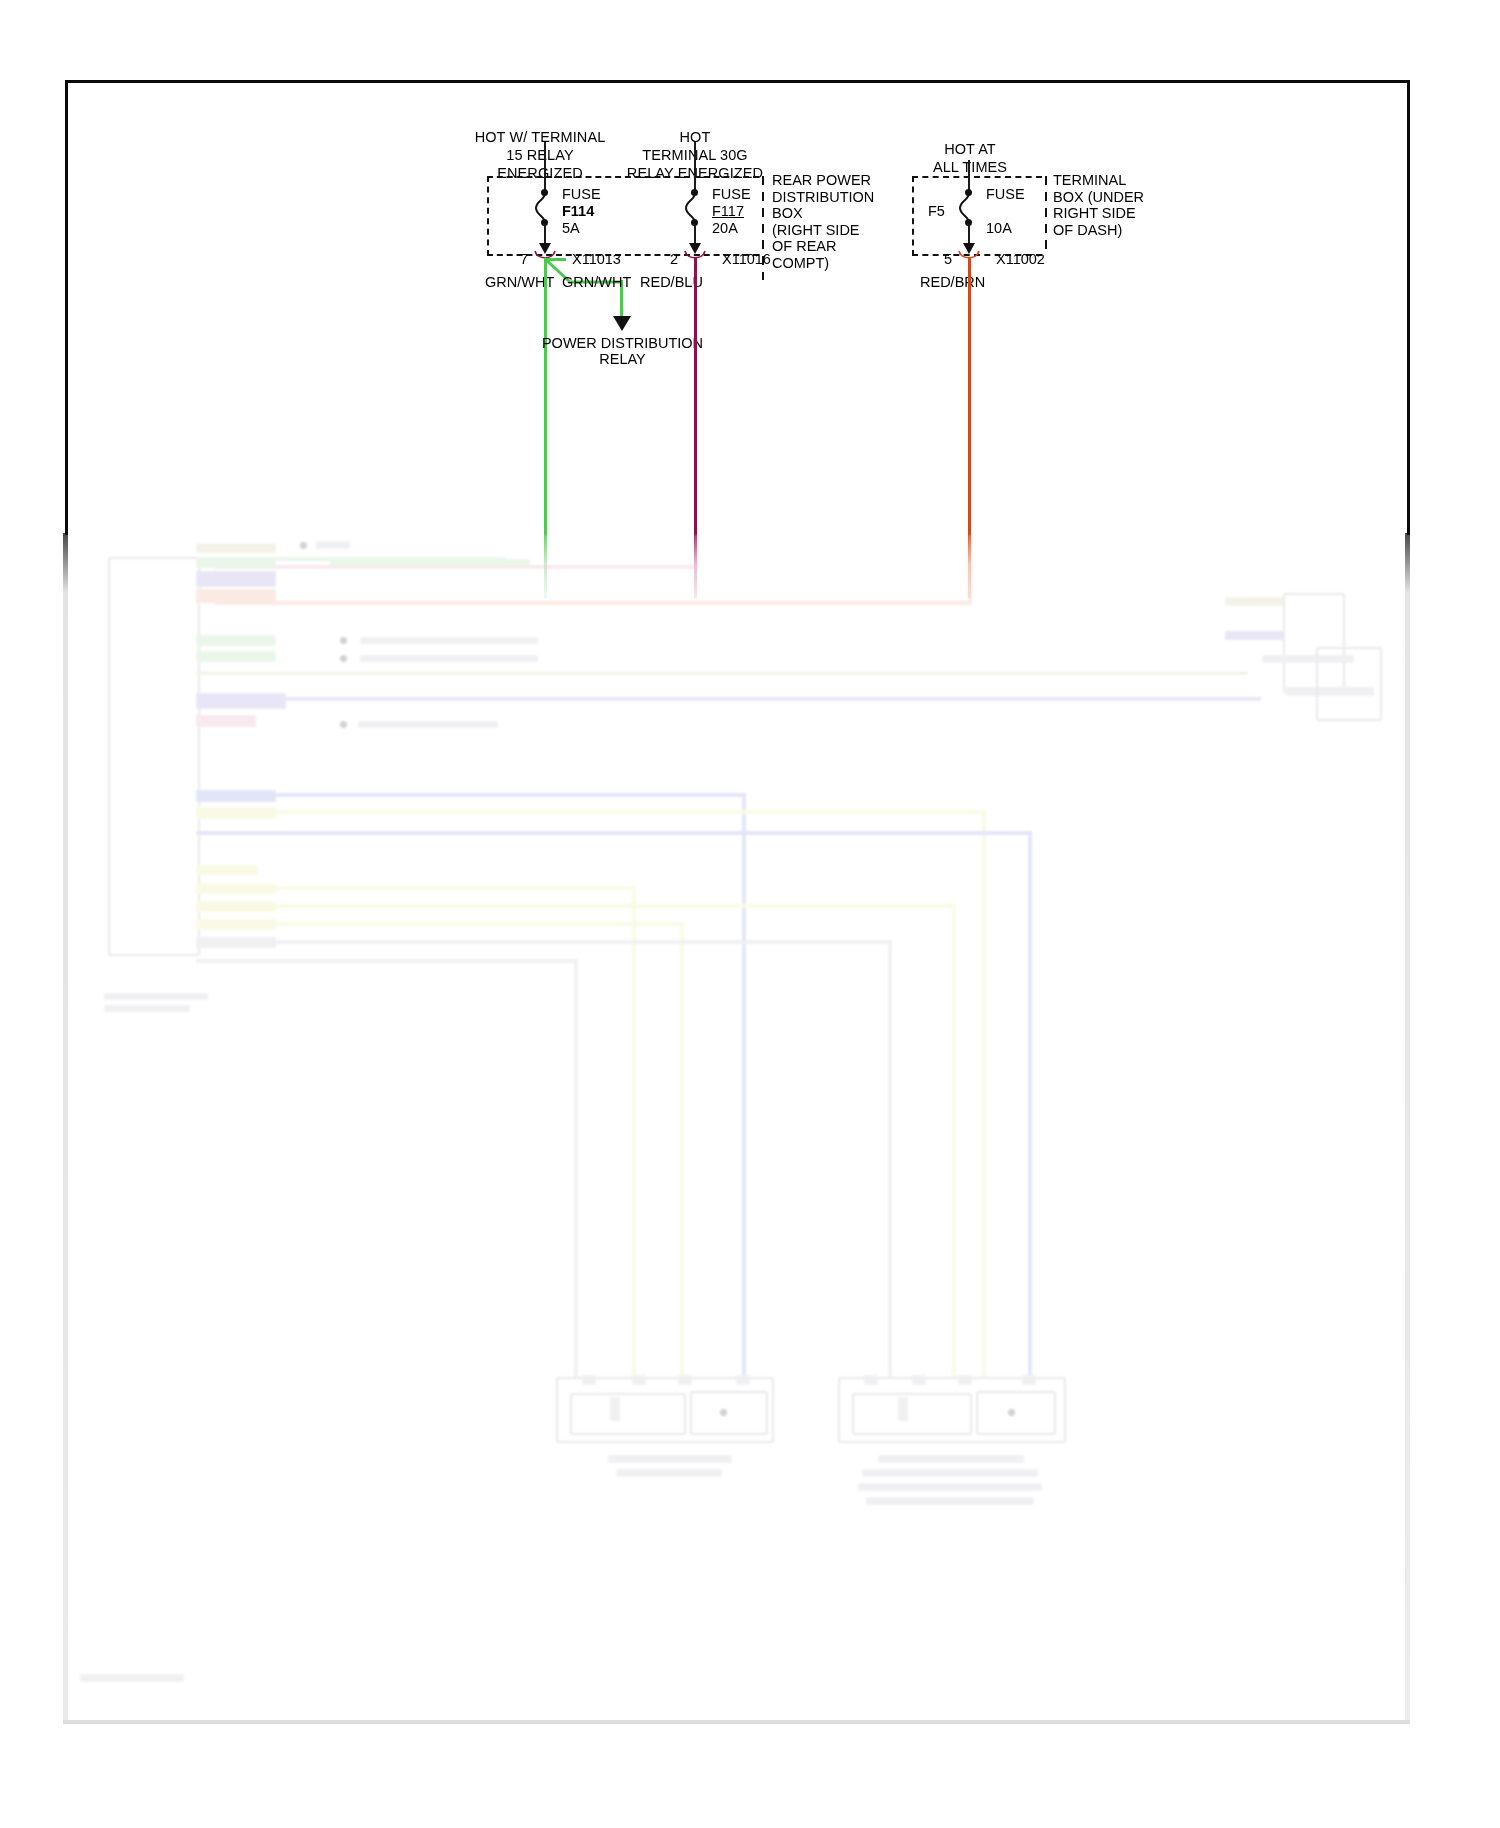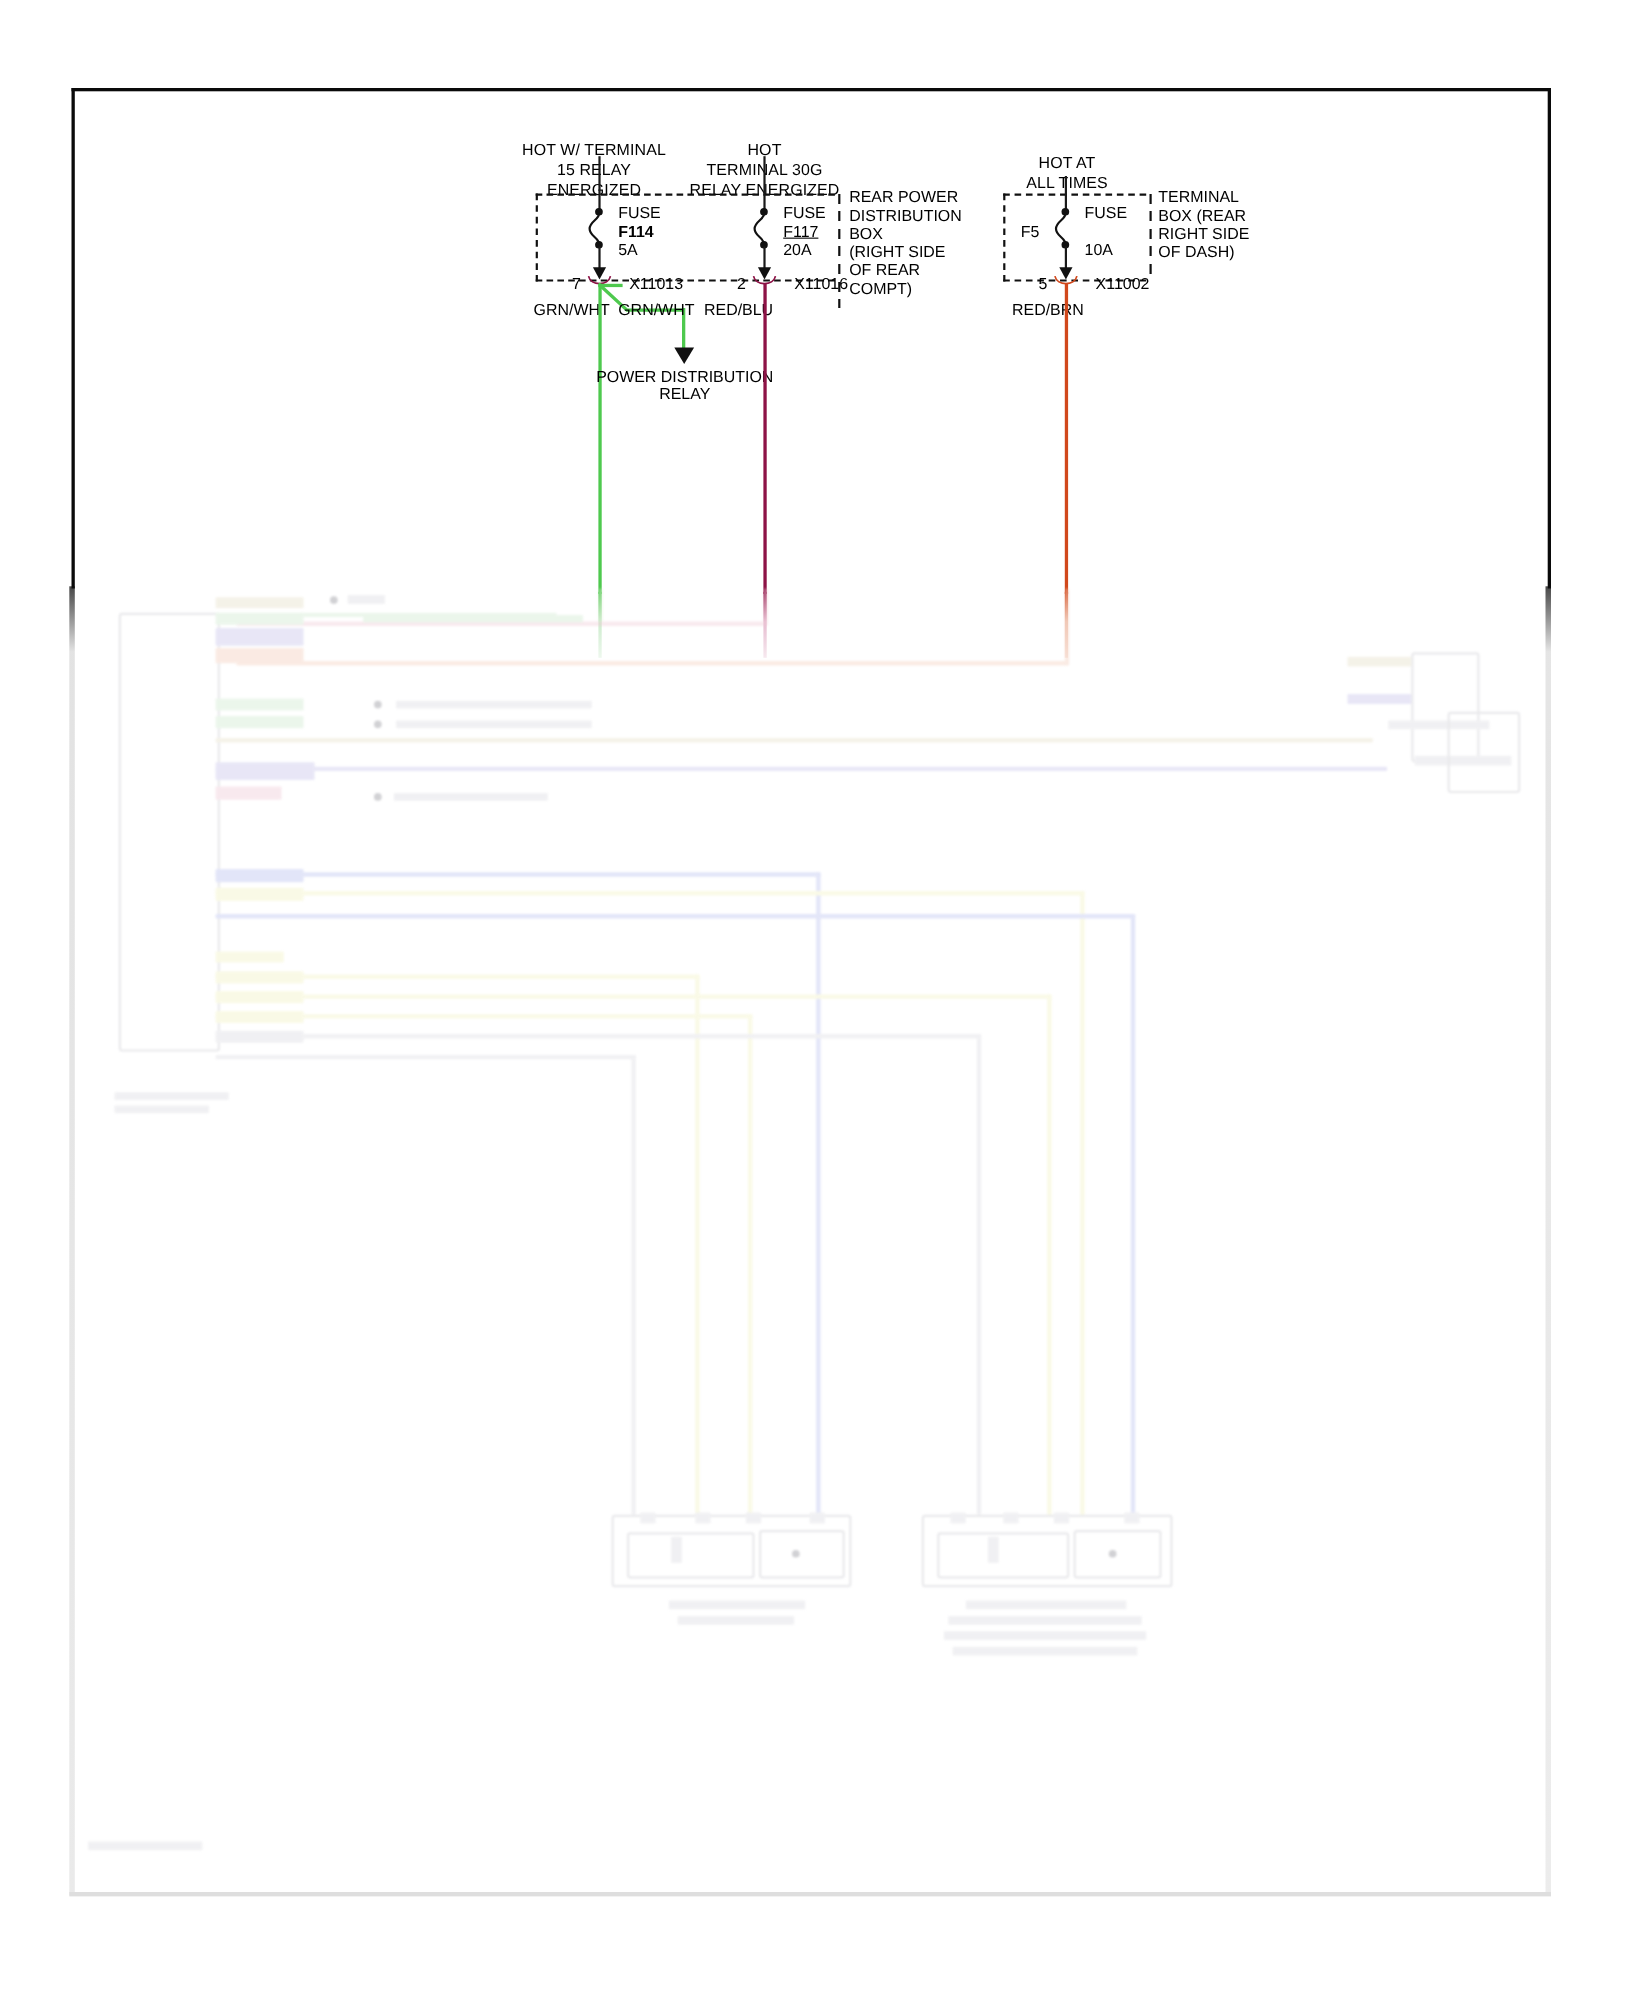--- a/index.html
+++ b/index.html
@@ -134,21 +134,21 @@
       <div>(RIGHT SIDE</div>
       <div>OF REAR</div>
       <div>COMPT)</div>
     </div>
 
     <div class="fbox fbox-open-right" style="left:912px;top:176px;width:128px;height:76px;"></div>
     <div class="bracket" style="left:1045px;top:176px;height:76px;"></div>
 
     <div class="boxcap" style="left:1053px;top:172px;">
       <div>TERMINAL</div>
-      <div>BOX (REAR</div>
+      <div>BOX (UNDER</div>
       <div>RIGHT SIDE</div>
       <div>OF DASH)</div>
     </div>
 
     <div>
 
       <div class="fwire" style="left:544px;top:142px;height:50px;"></div>
       <div class="fdot" style="left:541px;top:189px;"></div>
       <svg class="fsquig" style="left:531px;top:193px;" width="26" height="30" viewBox="0 0 26 30">
         <path d="M14 0 C 14 7, 5 8, 5 15 C 5 22, 14 23, 14 30" fill="none" stroke="#111" stroke-width="2"></path>

